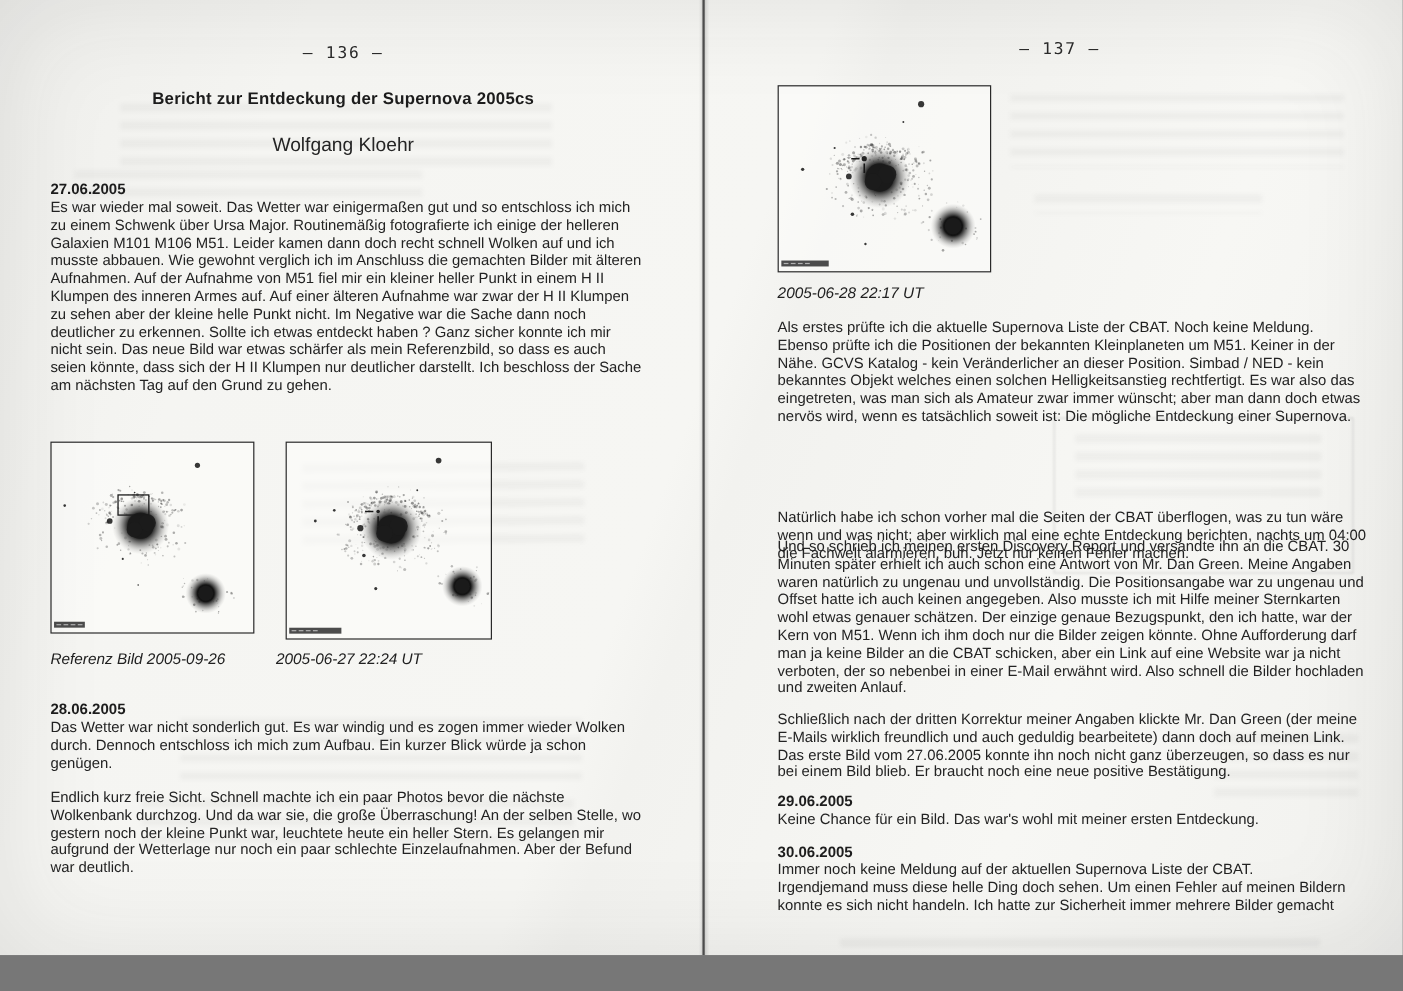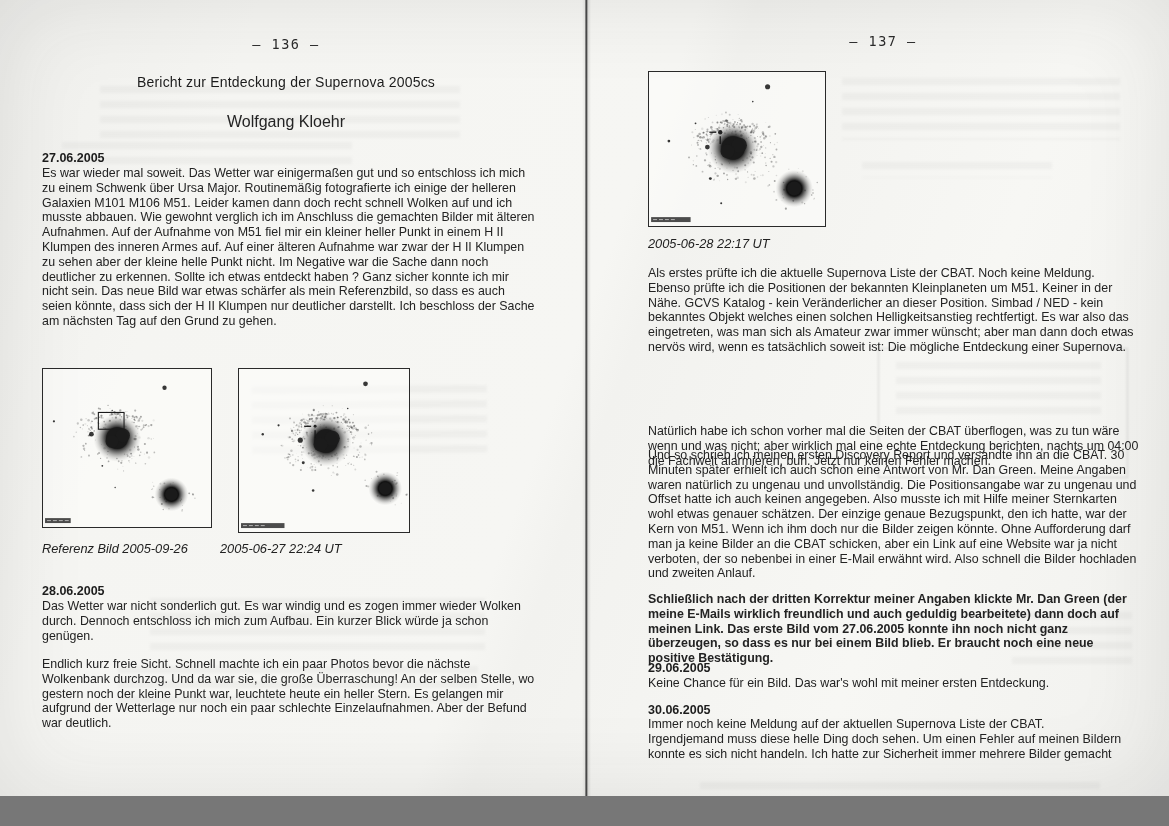--- a/index.html
+++ b/index.html
@@ -8,21 +8,21 @@
     background:linear-gradient(110deg,#efefec 0%,#f5f5f2 18%,#f6f6f3 48%,#f2f2ef 52%,#f7f7f4 75%,#f1f1ee 100%);
     font-family:"Liberation Sans",sans-serif;color:#222;
   }
   .scan::after{content:"";position:absolute;inset:0;box-shadow:inset 0 0 90px rgba(40,40,40,.10);pointer-events:none;}
   .seam{
     position:absolute;left:582px;top:0;width:9px;height:826px;
     background:linear-gradient(to right,rgba(0,0,0,0) 0%,rgba(0,0,0,.05) 28%,#565656 44%,#454545 52%,rgba(0,0,0,.10) 66%,rgba(0,0,0,0) 100%);
   }
   .abs{position:absolute;}
   .pagenum{font-family:"DejaVu Sans Mono",monospace;font-size:13.5px;letter-spacing:1.5px;color:#2b2b2b;text-align:center;}
-  .doc-title{font-weight:normal;font-size:14px;letter-spacing:.2px;text-align:center;color:#1c1c1c;}
+  .doc-title{font-weight:bold;font-size:14px;letter-spacing:.2px;text-align:center;color:#1c1c1c;}
   .author{font-size:16px;text-align:center;color:#242424;}
   .date-h{font-weight:bold;font-size:12.5px;color:#1d1d1d;}
   p.body{margin:0;font-size:12.4px;line-height:14.8px;color:#232323;}
   .caption{font-size:12.8px;color:#212121;font-style:italic;}
   .fig{position:absolute;border:1px solid #2a2a2a;box-sizing:border-box;background:rgba(253,253,252,.55);}
   .fig svg{display:block;width:100%;height:100%;}
   .ghost{
     position:absolute;pointer-events:none;opacity:.55;filter:blur(1.6px);
     background:repeating-linear-gradient(180deg,rgba(110,110,110,.11) 0 7px,rgba(0,0,0,0) 7px 15px);
   }
@@ -660,21 +660,21 @@
           <circle cx="77.0" cy="58.0" r="1.50" fill="#1b1b1b" fill-opacity="0.96"></circle>
           <rect x="2" y="156" width="44" height="5" fill="#262626" fill-opacity=".82"></rect>
           <rect x="4" y="158" width="4" height="1" fill="#ddd" fill-opacity=".7"></rect>
           <rect x="10" y="158" width="4" height="1" fill="#ddd" fill-opacity=".7"></rect>
           <rect x="16" y="158" width="4" height="1" fill="#ddd" fill-opacity=".7"></rect>
           <rect x="22" y="158" width="4" height="1" fill="#ddd" fill-opacity=".7"></rect>
         </svg>
       </div>
 
     <div class="abs caption" style="left:42px;top:541px;">Referenz Bild 2005-09-26</div>
-    <div class="abs caption" style="left:220px;top:541px;">2005-06-27 22:24 UT</div>
+    <div class="abs caption" style="left:230px;top:541px;">2005-06-27 22:24 UT</div>
 
     <h2 class="abs date-h" style="left:42px;top:584px;margin:0;">28.06.2005</h2>
     <p class="abs body" style="left:42px;top:599px;width:480px;">Das Wetter war nicht sonderlich gut. Es war windig und es zogen immer wieder Wolken durch. Dennoch entschloss ich mich zum Aufbau. Ein kurzer Blick würde ja schon genügen.</p>
     <p class="abs body" style="left:42px;top:657px;width:497px;">Endlich kurz freie Sicht. Schnell machte ich ein paar Photos bevor die nächste Wolkenbank durchzog. Und da war sie, die große Überraschung! An der selben Stelle, wo gestern noch der kleine Punkt war, leuchtete heute ein heller Stern. Es gelangen mir aufgrund der Wetterlage nur noch ein paar schlechte Einzelaufnahmen. Aber der Befund war deutlich.</p>
   </section>
 
   <section>
     <div class="abs pagenum" style="left:648px;top:33px;width:470px;">– 137 –</div>
 
     <div class="fig" id="fig3" style="left:648px;top:71px;width:178px;height:156px;">
@@ -1017,21 +1017,21 @@
           <rect x="10" y="149" width="4" height="1" fill="#ddd" fill-opacity=".7"></rect>
           <rect x="16" y="149" width="4" height="1" fill="#ddd" fill-opacity=".7"></rect>
           <rect x="22" y="149" width="4" height="1" fill="#ddd" fill-opacity=".7"></rect>
         </svg>
       </div>
     <div class="abs caption" style="left:648px;top:236px;">2005-06-28 22:17 UT</div>
 
     <p class="abs body" style="left:648px;top:266px;width:492px;">Als erstes prüfte ich die aktuelle Supernova Liste der CBAT. Noch keine Meldung. Ebenso prüfte ich die Positionen der bekannten Kleinplaneten um M51. Keiner in der Nähe. GCVS Katalog - kein Veränderlicher an dieser Position. Simbad / NED - kein bekanntes Objekt welches einen solchen Helligkeitsanstieg rechtfertigt. Es war also das eingetreten, was man sich als Amateur zwar immer wünscht; aber man dann doch etwas nervös wird, wenn es tatsächlich soweit ist: Die mögliche Entdeckung einer Supernova.</p>
     <p class="abs body" style="left:648px;top:384px;width:492px;margin-top:40px;">Natürlich habe ich schon vorher mal die Seiten der CBAT überflogen, was zu tun wäre wenn und was nicht; aber wirklich mal eine echte Entdeckung berichten, nachts um 04:00 die Fachwelt alarmieren,  buh. Jetzt nur keinen Fehler machen.</p>
     <p class="abs body" style="left:648px;top:448px;width:492px;">Und so schrieb ich meinen ersten Discovery Report und versandte ihn an die CBAT. 30 Minuten später erhielt ich auch schon eine Antwort von Mr. Dan Green. Meine Angaben waren natürlich zu ungenau und unvollständig. Die Positionsangabe war zu ungenau und Offset hatte ich auch keinen angegeben. Also musste ich mit Hilfe meiner Sternkarten wohl etwas genauer schätzen. Der einzige genaue Bezugspunkt, den ich hatte, war der Kern von M51. Wenn ich ihm doch nur die Bilder zeigen könnte. Ohne Aufforderung darf man ja keine Bilder an die CBAT schicken, aber ein Link auf eine Website war ja nicht verboten, der so nebenbei in einer E-Mail erwähnt wird. Also schnell die Bilder hochladen und zweiten Anlauf.</p>
-    <p class="abs body" style="left:648px;top:592px;width:492px;font-weight:bold;">Schließlich nach der dritten Korrektur meiner Angaben klickte Mr. Dan Green (der meine E-Mails wirklich freundlich und auch geduldig bearbeitete) dann doch auf meinen Link. Das erste Bild vom 27.06.2005 konnte ihn noch nicht ganz überzeugen, so dass es nur bei einem Bild blieb. Er braucht noch eine neue positive Bestätigung.</p>
+    <p class="abs body" style="left:648px;top:592px;width:492px;">Schließlich nach der dritten Korrektur meiner Angaben klickte Mr. Dan Green (der meine E-Mails wirklich freundlich und auch geduldig bearbeitete) dann doch auf meinen Link. Das erste Bild vom 27.06.2005 konnte ihn noch nicht ganz überzeugen, so dass es nur bei einem Bild blieb. Er braucht noch eine neue positive Bestätigung.</p>
 
     <h2 class="abs date-h" style="left:648px;top:661px;margin:0;">29.06.2005</h2>
     <p class="abs body" style="left:648px;top:676px;width:492px;">Keine Chance für ein Bild. Das war's wohl mit meiner ersten Entdeckung.</p>
 
     <h2 class="abs date-h" style="left:648px;top:703px;margin:0;">30.06.2005</h2>
     <p class="abs body" style="left:648px;top:717px;width:475px;">Immer noch keine Meldung auf der aktuellen Supernova Liste der CBAT. Irgendjemand muss diese helle Ding doch sehen. Um einen Fehler auf meinen Bildern konnte es sich nicht handeln. Ich hatte zur Sicherheit immer mehrere Bilder gemacht</p>
   </section>
 </div>
 
 </body></html>

